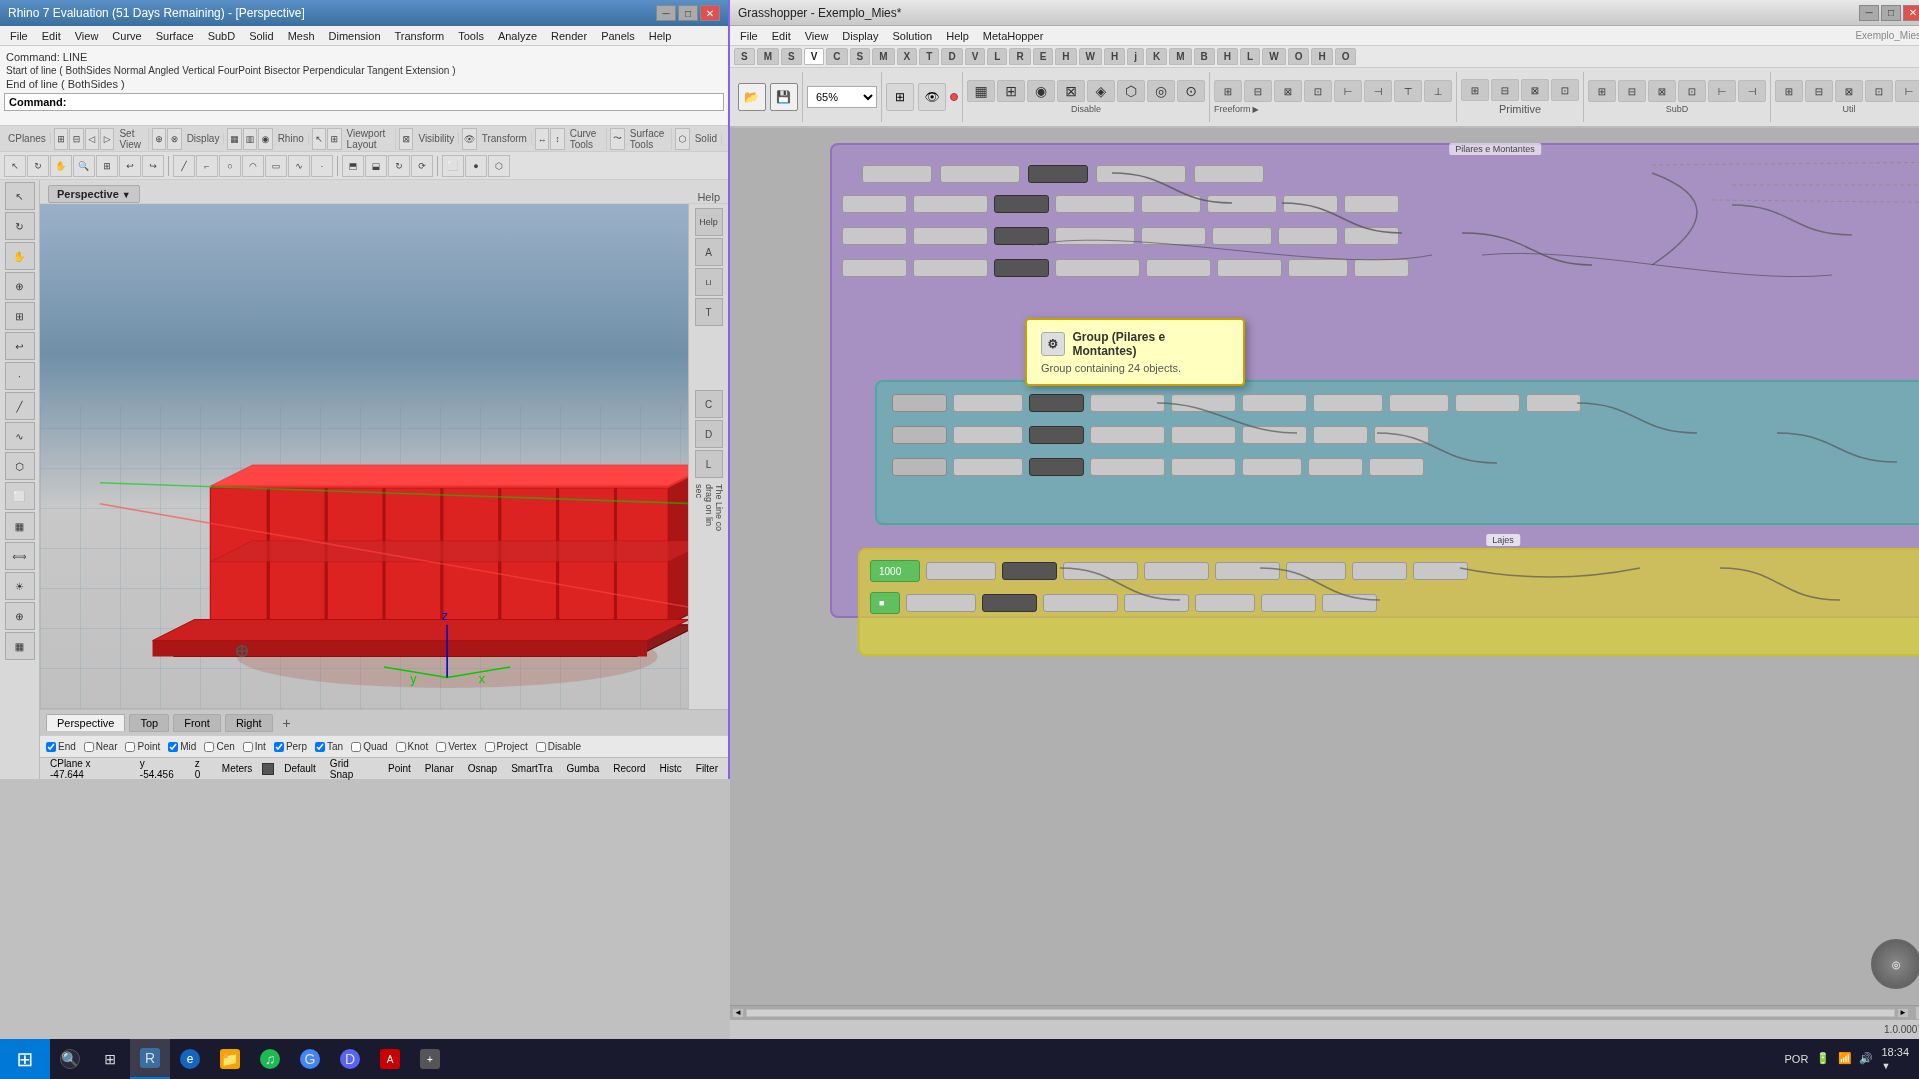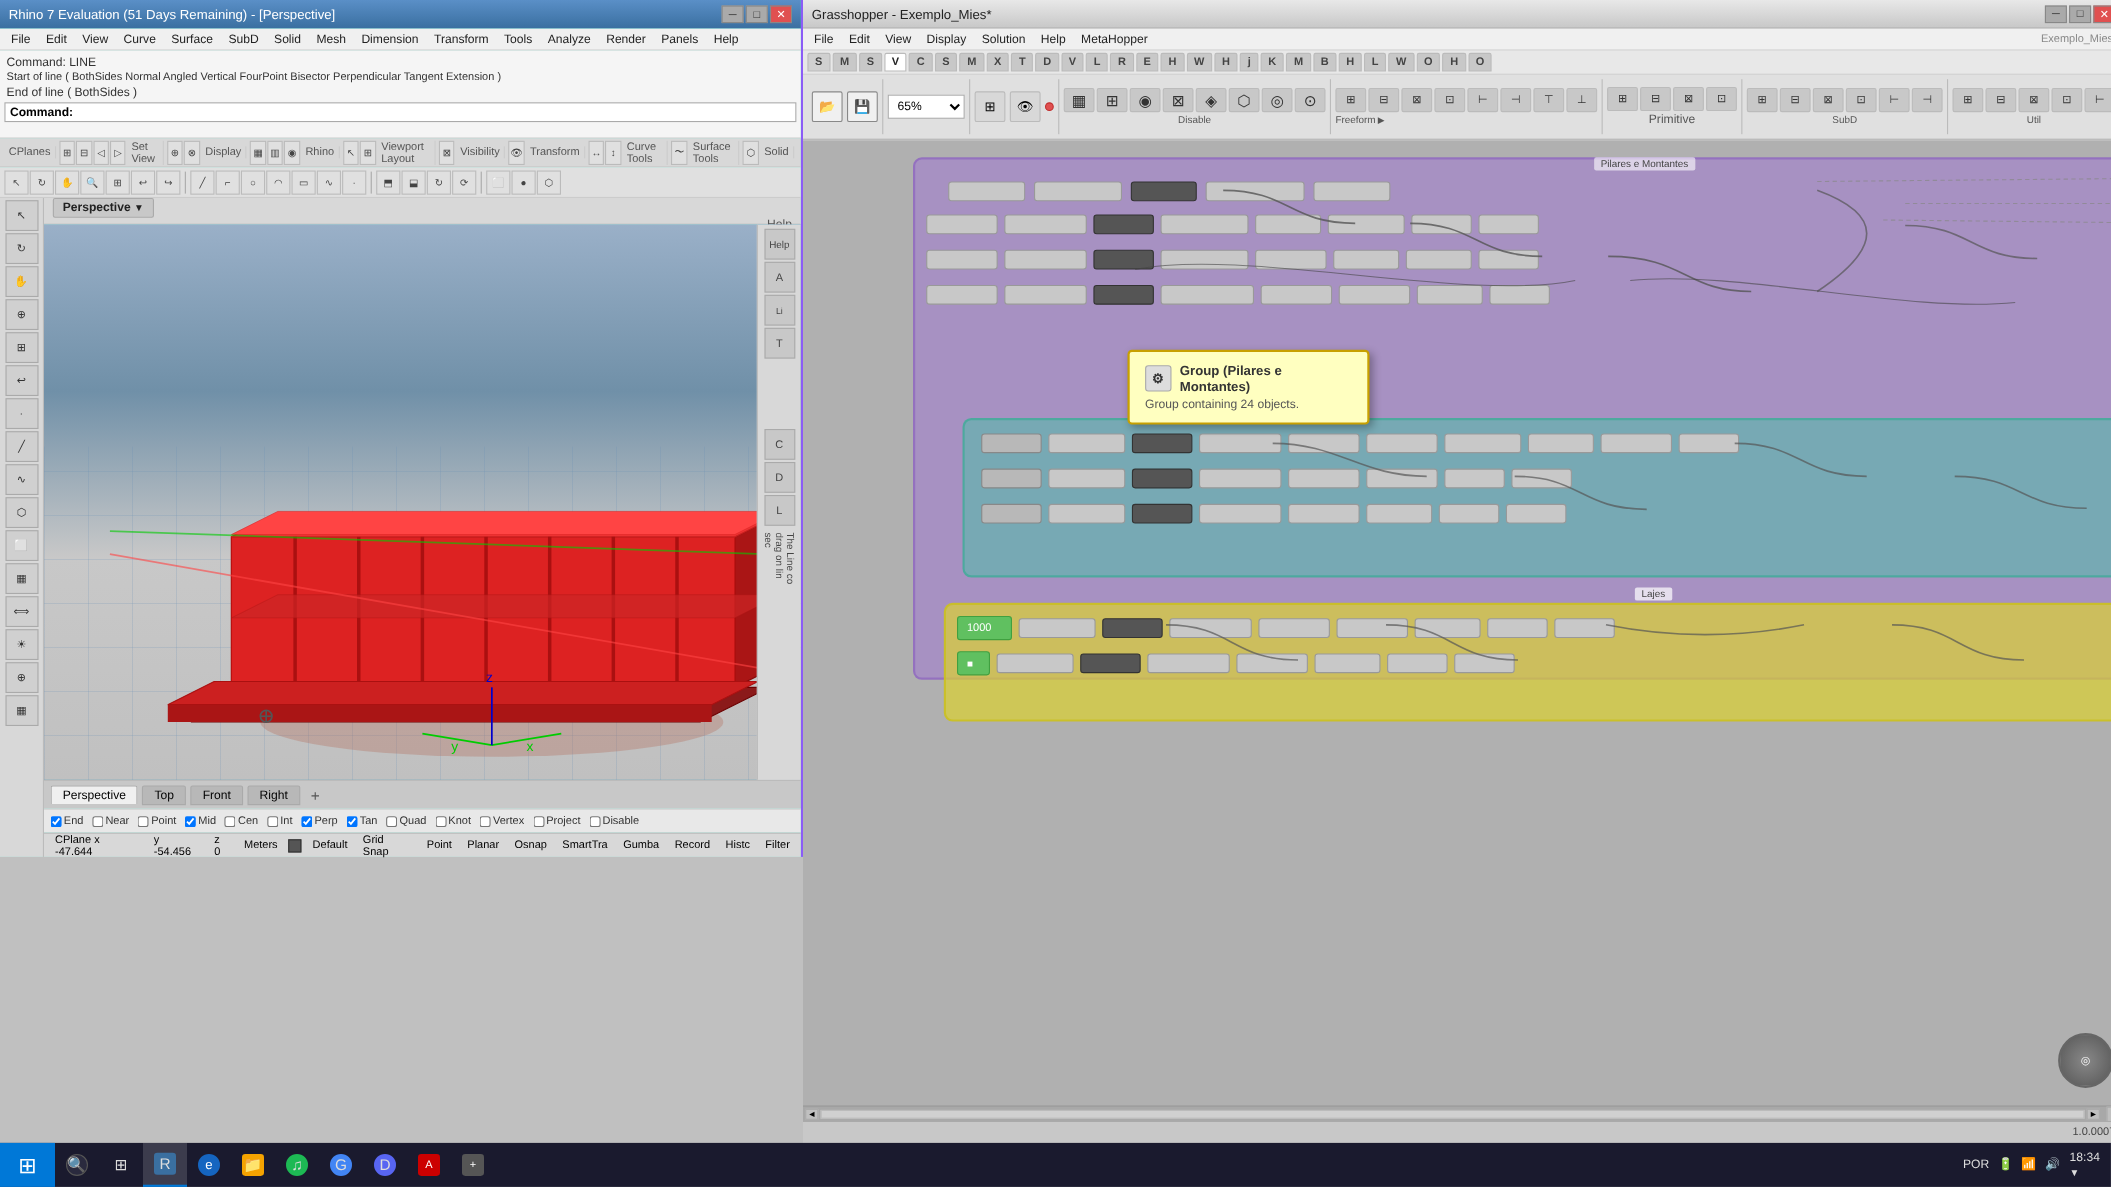--- a/index.html
+++ b/index.html
@@ -36,21 +36,21 @@
     .toolbar-label { font-size: 10px; color: #555; padding: 0 4px; border-right: 1px solid #ccc; margin-right: 2px; }
     .tb-btn { width: 22px; height: 22px; background: #e0e0e0; border: 1px solid #bbb; display: flex; align-items: center; justify-content: center; font-size: 9px; cursor: pointer; color: #444; }
 
     #rhino-tools-row { height: 28px; background: #e0e0e0; display: flex; align-items: center; padding: 0 4px; gap: 1px; border-bottom: 1px solid #ccc; flex-wrap: nowrap; overflow: hidden; }
 
     #viewport-area { display: flex; flex: 1; }
     #left-toolpanel { width: 40px; background: #d8d8d8; display: flex; flex-direction: column; align-items: center; padding: 2px; gap: 2px; border-right: 1px solid #bbb; }
     .side-tool { width: 30px; height: 28px; background: #d0d0d0; border: 1px solid #aaa; display: flex; align-items: center; justify-content: center; font-size: 10px; color: #333; cursor: pointer; }
 
     #viewport-content { flex: 1; display: flex; flex-direction: column; }
-    #viewport-header { height: 24px; background: #d8d8d8; display: flex; align-items: flex-start; padding: 0 8px; border-bottom: 1px solid #ccc; flex-direction: column; }
+    #viewport-header { height: 24px; background: #d8d8d8; display: flex; align-items: flex-end; padding: 0 8px; border-bottom: 1px solid #ccc; }
     .viewport-name { font-size: 11px; font-weight: bold; color: #222; background: #c8c8c8; padding: 2px 8px; border: 1px solid #aaa; border-radius: 2px; cursor: pointer; }
     .viewport-help { margin-left: auto; font-size: 11px; color: #555; }
 
     #viewport-3d { flex: 1; background: linear-gradient(180deg, #9ab0c8 0%, #7090a8 30%, #c8c8c8 60%, #c0c0c0 100%); position: relative; overflow: hidden; }
     .grid-overlay { position: absolute; bottom: 0; left: 0; right: 0; height: 60%; background: 
       repeating-linear-gradient(90deg, rgba(100,140,180,0.2) 0, rgba(100,140,180,0.2) 1px, transparent 1px, transparent 40px),
       repeating-linear-gradient(0deg, rgba(100,140,180,0.2) 0, rgba(100,140,180,0.2) 1px, transparent 1px, transparent 40px); }
 
     
     #right-infopanel { width: 40px; background: #d8d8d8; border-left: 1px solid #bbb; display: flex; flex-direction: column; align-items: center; padding: 4px; gap: 2px; }

